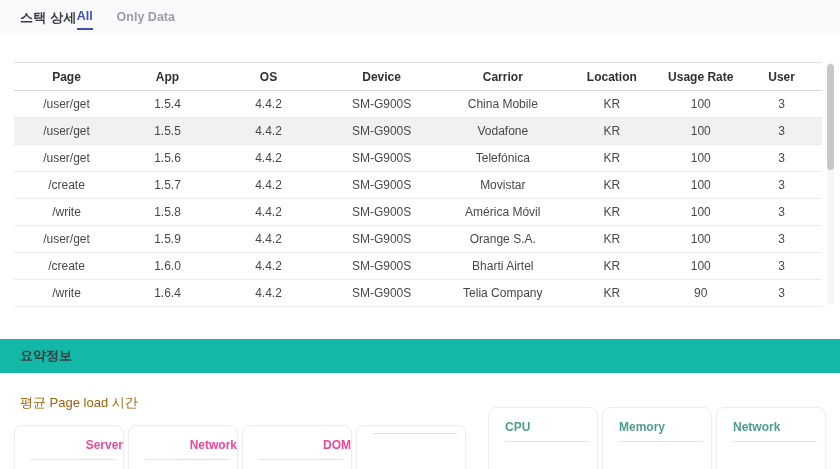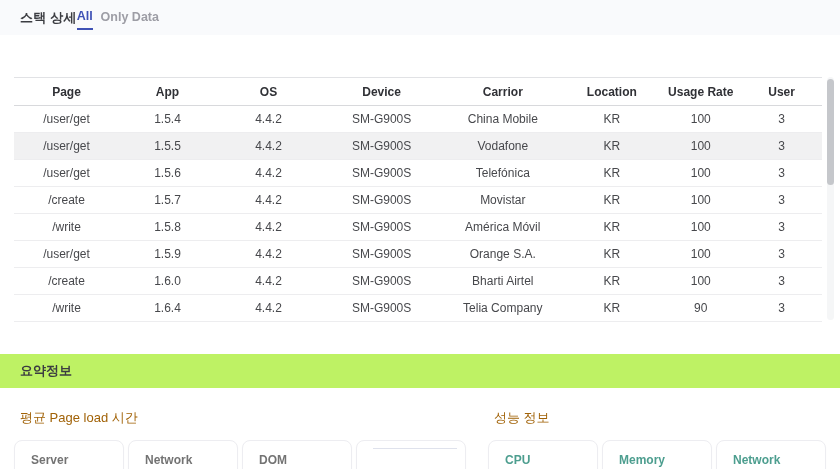--- a/index.html
+++ b/index.html
@@ -3,51 +3,51 @@
 <meta charset="utf-8">
 <style>
   * { margin:0; padding:0; box-sizing:border-box; }
   html,body { width:840px; height:469px; overflow:hidden; background:#ffffff;
     font-family:"Liberation Sans","DejaVu Sans",sans-serif; }
 
   
   .topbar { height:35px; background:#f9fafc; display:flex; align-items:center;
     justify-content:flex-start; padding:0 28px 0 20px; }
   .page-title { font-size:13px; font-weight:700; color:#3b3c41; letter-spacing:.2px; }
-  .tabs { display:flex; align-items:center; gap:8px; }
+  .tabs { display:flex; align-items:center; gap:24px; }
   .tab { font-size:12.5px; font-weight:700; color:#9d9da5; cursor:pointer; padding:4px 0 5px; }
   .tab.active { color:#3f51b5; border-bottom:2px solid #3f51b5; }
 
   
-  .table-wrap { position:relative; margin:42px 6px 0 14px; }
+  .table-wrap { position:relative; margin:27px 6px 0 14px; }
   table { width:calc(100% - 12px); border-collapse:collapse; table-layout:fixed; }
   thead th { font-size:12px; font-weight:700; color:#303136; text-align:center;
     height:28px; border-top:1px solid #e1e2e5; border-bottom:1px solid #d8d9dc; }
   tbody td { font-size:12px; color:#47484c; text-align:center; height:27px;
     border-bottom:1px solid #ededef; white-space:nowrap; overflow:hidden; }
   tbody tr.alt { background:#f1f1f2; }
   .vscroll { position:absolute; top:0; right:0; width:7px; height:243px; background:#f5f6f7; border-radius:4px; }
   .vscroll .thumb { position:absolute; top:2px; left:0; width:7px; height:106px;
     background:#c5c7cb; border-radius:4px; }
 
   
-  .summary-band { margin-top:32px; height:34px; background:#bef264; display:flex;
+  .summary-band { margin-top:32px; height:34px; background:#14b8a6; display:flex;
     align-items:center; padding-left:20px; }
   .summary-band .band-title { font-size:13px; font-weight:700; color:#3b3c41; }
 
   
   .sections { display:flex; padding:0 15px 0 14px; margin-top:21px; gap:22px; }
   .section-left { width:452px; flex:none; }
   .section-right { width:338px; flex:none; }
   .section-title { font-size:13px; font-weight:400; color:#a16207; margin:0 0 0 6px; }
   .cards { display:flex; gap:4px; margin-top:13px; }
   .card { width:110px; height:80px; background:#ffffff; border:1px solid #ededf1;
     border-radius:8px; box-shadow:0 1px 2px rgba(0,0,0,0.02); flex:none; }
   .card-label { display:block; font-size:12px; font-weight:700; padding:12px 0 0 16px; }
-  .blue .card-label { color:#737373; }
+  .blue .card-label { color:#ec4899;text-align:right; }
   .green .card-label { color:#4d9e8f; }
   .card-underline { margin:7px 8px 0 16px; border-bottom:1px solid #dfe2ec; }
   .green .card-underline { border-bottom-color:#dfe8e5; }
 </style>
 </head>
 <body>
 
 <div class="topbar">
   <span class="page-title">스택 상세</span>
   <div class="tabs">
@@ -187,21 +187,20 @@
       <div class="card blue">
         <span class="card-label">DOM</span>
         <div class="card-underline"></div>
       </div>
       <div class="card blue">
         <div class="card-underline"></div>
       </div>
     </div>
   </div>
   <div class="section-right">
-    <div class="section-title">성능 정보</div>
     <div class="cards">
       <div class="card green">
         <span class="card-label">CPU</span>
         <div class="card-underline"></div>
       </div>
       <div class="card green">
         <span class="card-label">Memory</span>
         <div class="card-underline"></div>
       </div>
       <div class="card green">

